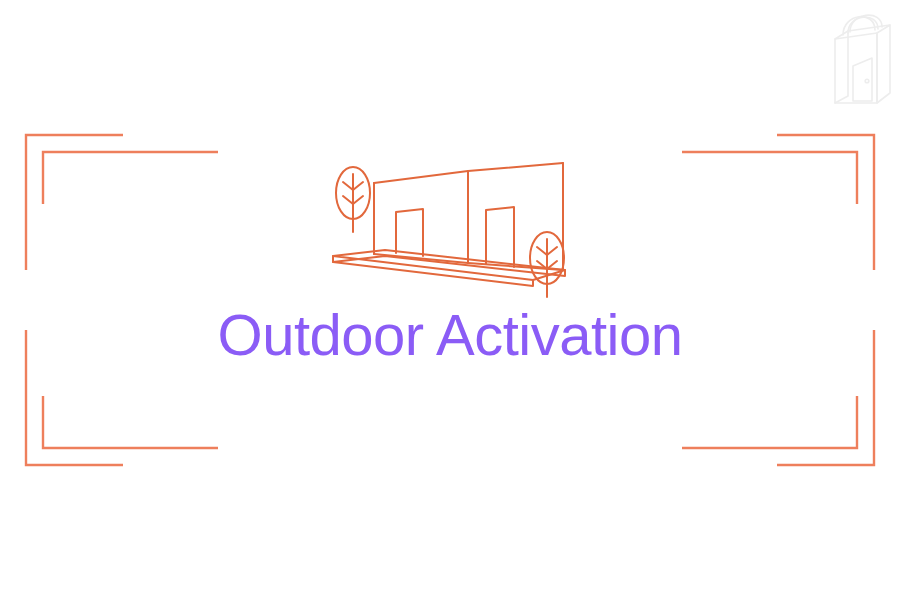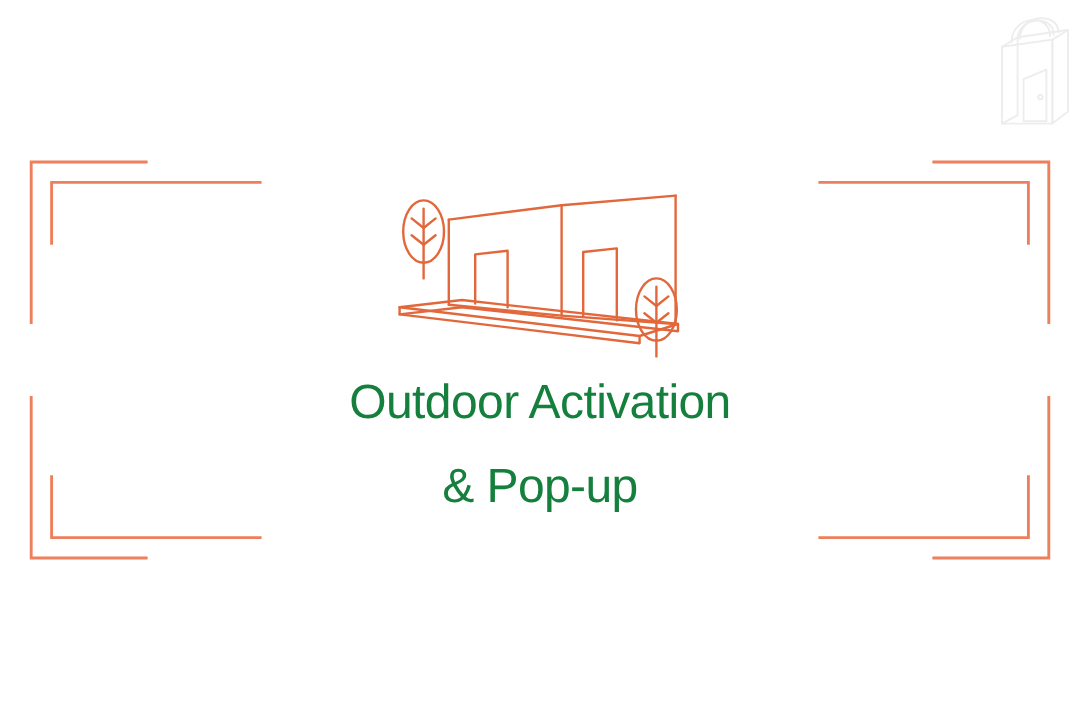--- a/index.html
+++ b/index.html
@@ -45,25 +45,25 @@
   #title-block {
     position: absolute;
     left: 0;
     top: 300px;
     width: 900px;
     text-align: center;
   }
   .title-line {
     display: block;
     font-family: "Liberation Sans", sans-serif;
-    font-size: 40px;
+    font-size: 58px;
     font-weight: 400;
     letter-spacing: -0.5px;
     line-height: 70px;
-    color: #15803d;
+    color: #8b5cf6;
     white-space: nowrap;
   }
 </style>
 </head>
 <body>
 
 <div id="slide">
 
   <div id="bag-icon">
     <svg viewBox="0 0 80 100" width="80" height="100" fill="none" stroke="#EDEDED" stroke-width="1.6" stroke-linecap="round" stroke-linejoin="round">
@@ -127,16 +127,15 @@
         <ellipse cx="222" cy="108" rx="17" ry="26"></ellipse>
         <path d="M222 89 L222 147"></path>
         <path d="M222 105 L212 97 M222 105 L232 97"></path>
         <path d="M222 119 L212 111 M222 119 L232 111"></path>
       </g>
     </svg>
   </div>
 
   <div id="title-block">
     <span class="title-line">Outdoor Activation</span>
-    <span class="title-line">&amp; Pop-up</span>
   </div>
 
 </div>
 
 </body></html>

